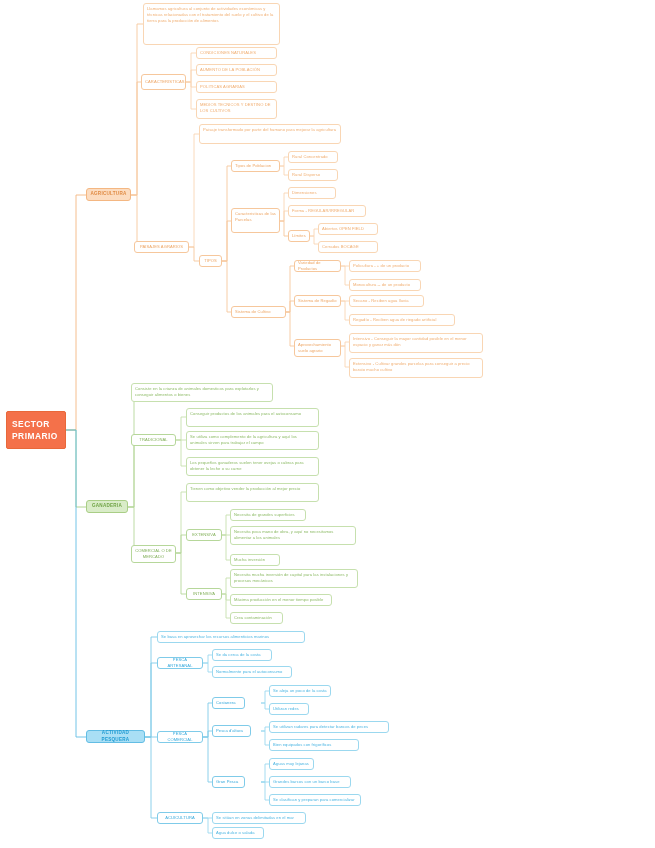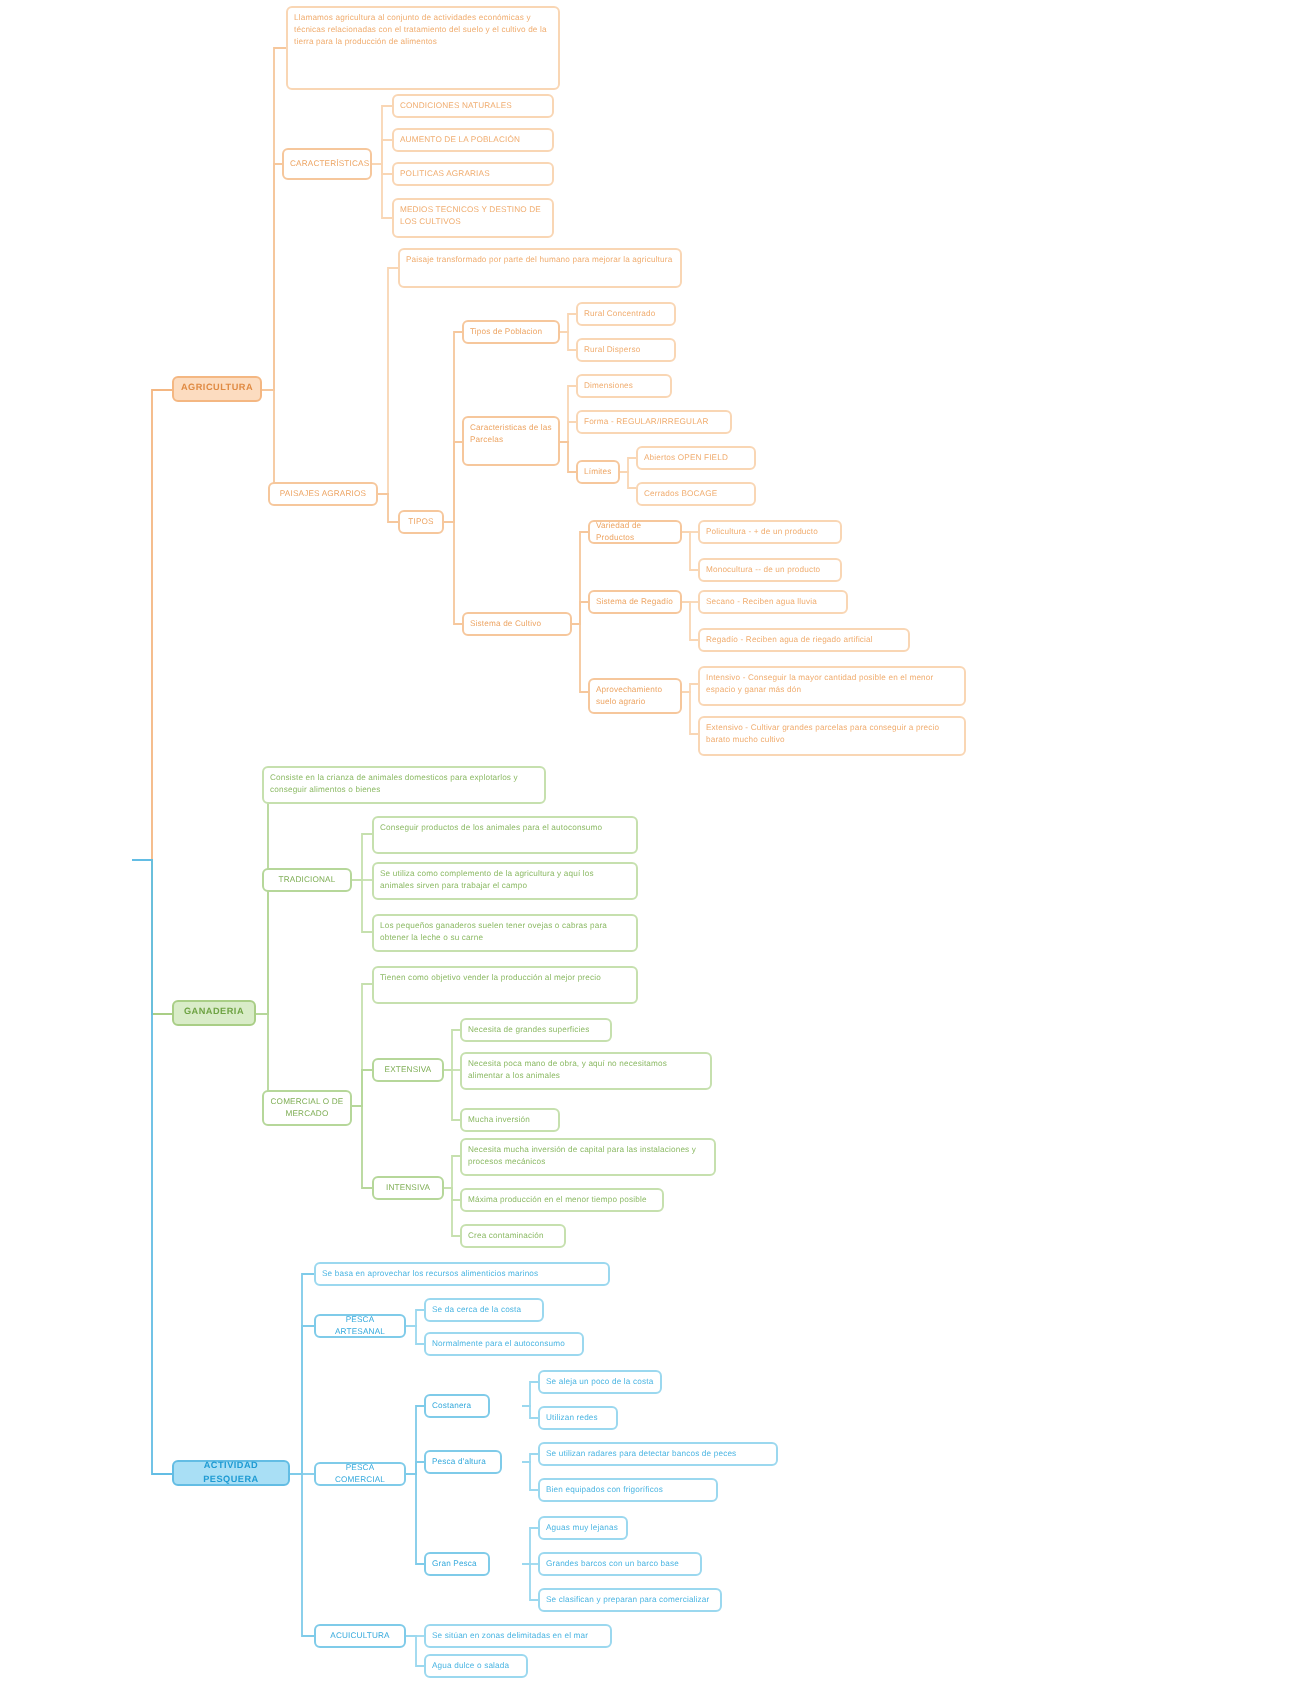--- a/index.html
+++ b/index.html
@@ -149,20 +149,24 @@
 
       <path d="M261,782 L265,782 L265,764 L269,764" stroke="#9bd8ef"></path>
       <path d="M261,782 L265,782 L265,782 L269,782" stroke="#9bd8ef"></path>
       <path d="M261,782 L265,782 L265,800 L269,800" stroke="#9bd8ef"></path>
 
       <path d="M203,818 L208,818 L208,818 L212,818" stroke="#9bd8ef"></path>
       <path d="M203,818 L208,818 L208,833 L212,833" stroke="#9bd8ef"></path>
     </g>
   </svg>
 
+  <div class="node root" style="left:6px;top:411px;width:60px;height:38px;">
+    <span style="white-space:pre-line;">SECTOR
+PRIMARIO</span>
+  </div>
 
   <div class="node o-main" style="left:86px;top:188px;width:45px;height:13px;">
     <span>AGRICULTURA</span>
   </div>
 
   <div class="node o-leaf" style="left:143px;top:3px;width:137px;height:42px;align-items:flex-start;">
     <span>Llamamos agricultura al conjunto de actividades económicas y técnicas relacionadas con el tratamiento del suelo y el cultivo de la tierra para la producción de alimentos</span>
   </div>
 
   <div class="node o-sub" style="left:141px;top:74px;width:45px;height:16px;justify-content:center;text-align:center;">

